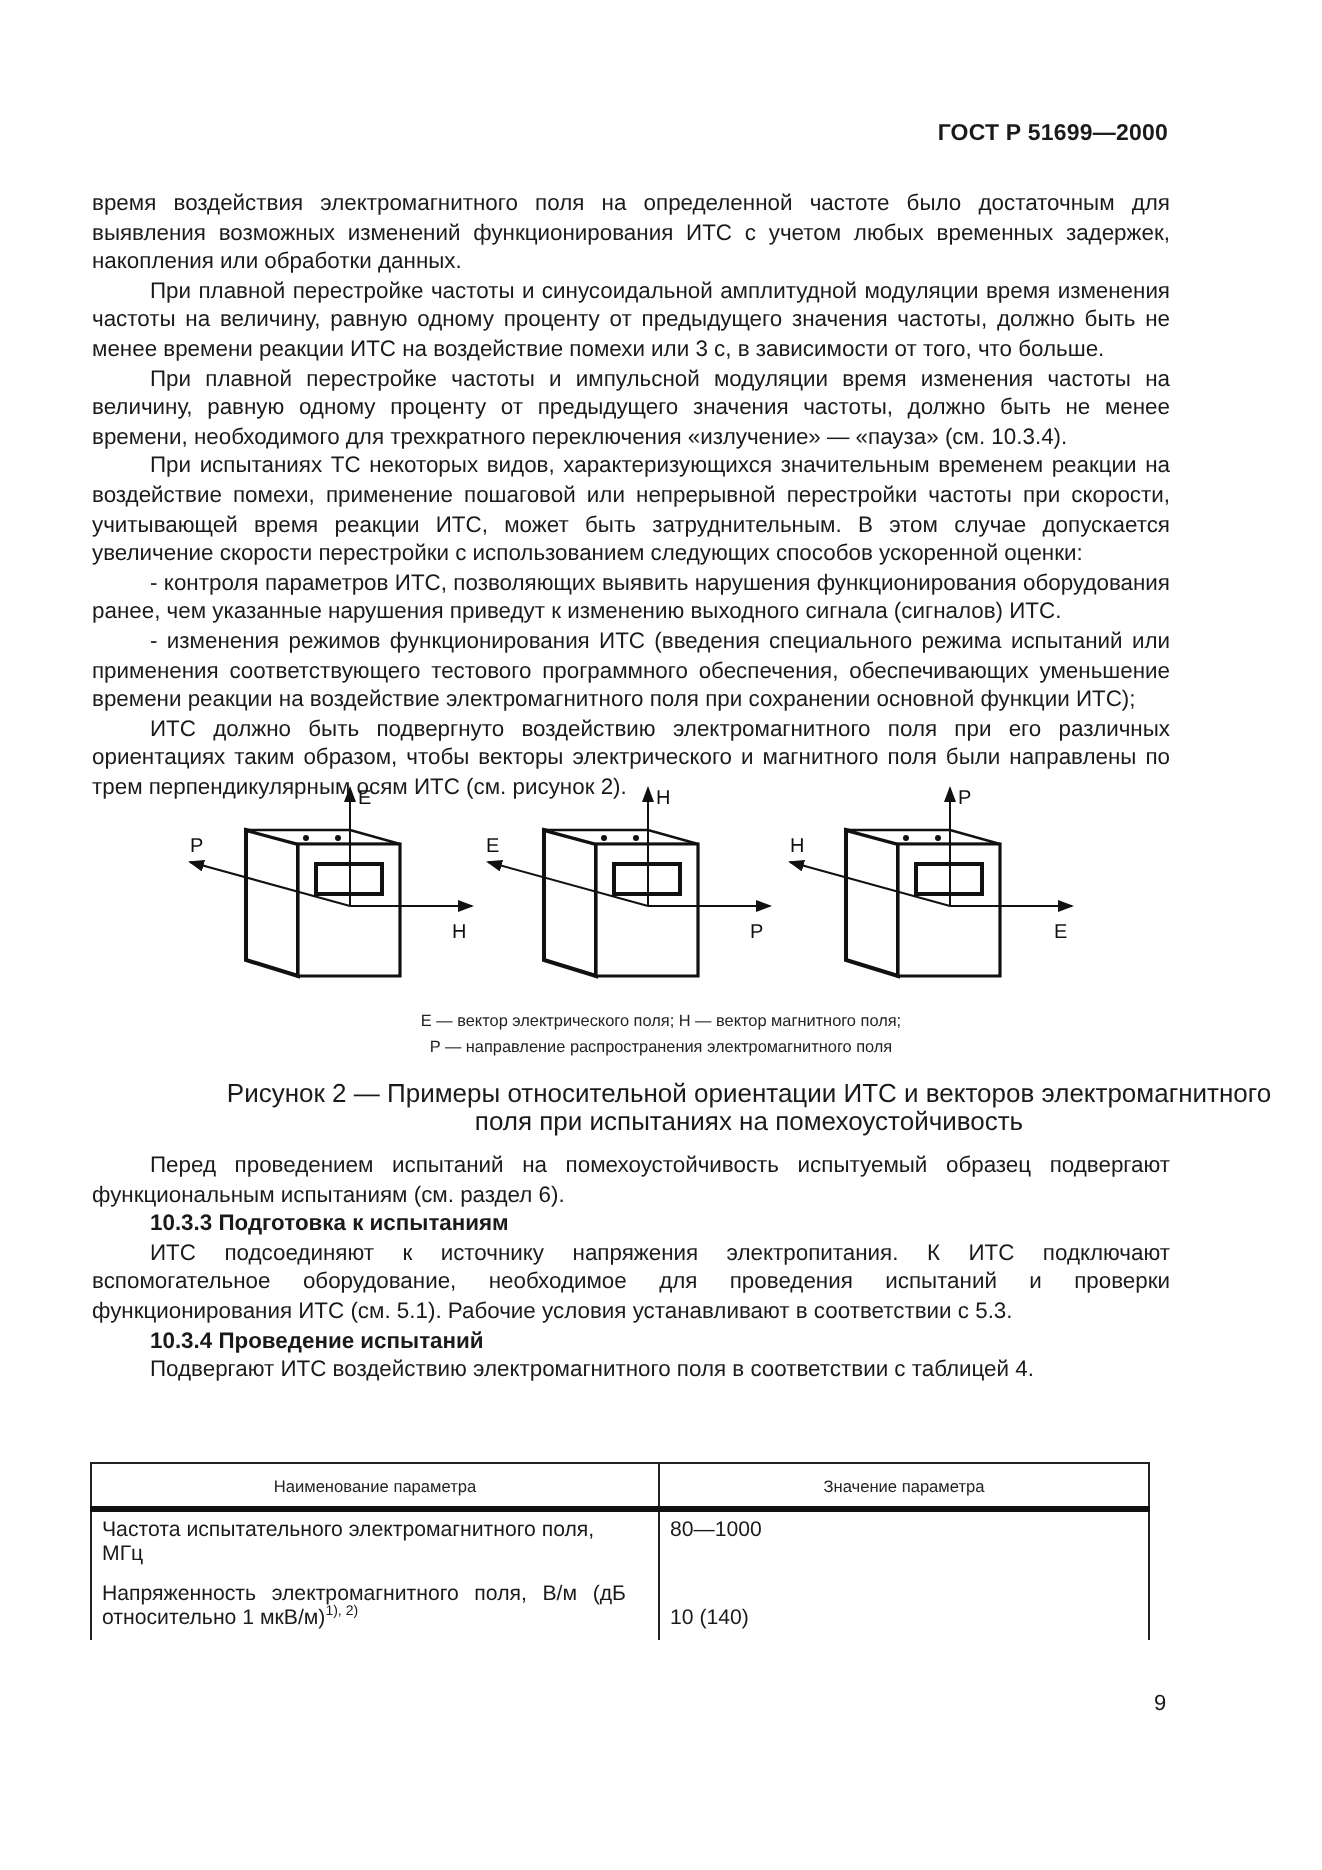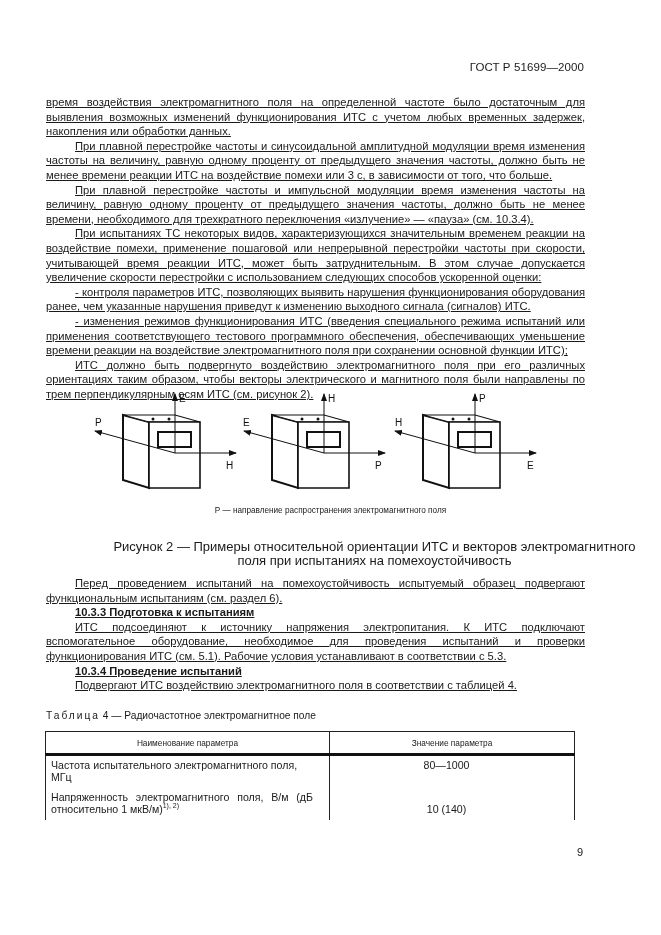--- a/index.html
+++ b/index.html
@@ -1,35 +1,35 @@
 <!DOCTYPE html>
 <html><head>
 <meta charset="utf-8">
 <style>
   html, body { margin:0; padding:0; background:#ffffff; }
   body { width:661px; height:935px; position:relative; overflow:hidden;
          font-family:"Liberation Sans", sans-serif; color:#1a1a1a; }
   .page { position:absolute; left:0; top:0; width:661px; height:935px; }
-  .header-code { position:absolute; right:77px; top:61px; font-weight:normal; font-size:11.5px; letter-spacing:0.1px; }
-  .body-text { position:absolute; left:46px; width:539px; font-size:11.2px; line-height:14.6px; text-align:justify;text-decoration:underline; }
+  .header-code { position:absolute; right:77px; top:61px; font-weight:bold; font-size:11.5px; letter-spacing:0.1px; }
+  .body-text { position:absolute; left:46px; width:539px; font-size:11.2px; line-height:14.6px; text-align:justify; }
   .body-text p { margin:0; }
   .ind { text-indent:29px; }
   .h { font-weight:bold; text-indent:29px; }
   .figure { position:absolute; left:0; top:385px; width:661px; height:115px; }
   .fig-legend { position:absolute; left:0; width:661px; top:505px; text-align:center; font-size:8.2px; line-height:12.5px; color:#222; }
   .fig-caption { position:absolute; left:60px; width:541px; top:540px; text-align:center; font-size:13px; line-height:13.5px;margin-left:44px; }
   .table-title { position:absolute; left:46px; top:710px; font-size:10.2px; }
   .table-title .spaced { letter-spacing:2px; }
   table.params { position:absolute; left:45px; top:731px; width:530px; border-collapse:collapse; font-size:10.6px;border-radius:31px; }
   table.params th { font-weight:normal; font-size:8.3px; height:19px; border-top:1px solid #222; border-bottom:3px solid #111; color:#222; }
   table.params th.c1 { border-right:1px solid #222; border-left:1px solid #222; }
   table.params th.c2 { border-right:1px solid #222;text-align:center; }
   table.params td { vertical-align:top; padding:3px 16px 4px 5px; line-height:12.4px; }
   table.params td.c1 { width:262px; border-left:1px solid #222; border-right:1px solid #222; }
-  table.params td.c2 { border-right:1px solid #222; text-align:center; }
+  table.params td.c2 { border-right:1px solid #222; text-align:left; }
   table.params tr.last td { border-bottom:1px solid #222; }
   table.params td.just { text-align:justify; }
   sup { font-size:7px; line-height:0; }
   .page-num { position:absolute; left:577px; top:846px; font-size:11px; }
   svg text { font-family:"Liberation Sans", sans-serif; font-size:10px; fill:#111; }
 </style>
 </head>
 <body>
 
 <div class="page">
@@ -84,36 +84,34 @@
     </g>
     <g>
       <use href="#box" x="300" y="0"></use>
       <text x="479" y="402">P</text>
       <text x="395" y="426">H</text>
       <text x="527" y="469">E</text>
     </g>
   </svg>
 
   <div class="fig-legend">
+    <div>E — вектор электрического поля; H — вектор магнитного поля;</div>
     <div>P — направление распространения электромагнитного поля</div>
   </div>
 
   <div class="fig-caption">Рисунок 2 — Примеры относительной ориентации ИТС и векторов электромагнитного поля при испытаниях на помехоустойчивость</div>
 
   <div class="body-text" style="top:576px;">
     <p class="ind">Перед проведением испытаний на помехоустойчивость испытуемый образец подвергают функциональным испытаниям (см. раздел 6).</p>
     <p class="h">10.3.3 Подготовка к испытаниям</p>
     <p class="ind">ИТС подсоединяют к источнику напряжения электропитания. К ИТС подключают вспомогательное оборудование, необходимое для проведения испытаний и проверки функционирования ИТС (см. 5.1). Рабочие условия устанавливают в соответствии с 5.3.</p>
     <p class="h">10.3.4 Проведение испытаний</p>
     <p class="ind">Подвергают ИТС воздействию электромагнитного поля в соответствии с таблицей 4.</p>
   </div>
 
-  <div class="table-title">
-    <span class="spaced">Таблица</span><span> 4 — Радиочастотное электромагнитное поле</span>
-  </div>
 
   <table class="params">
     <thead>
       <tr>
         <th class="c1">Наименование параметра</th>
         <th class="c2">Значение параметра</th>
       </tr>
     </thead>
     <tbody>
       <tr>

